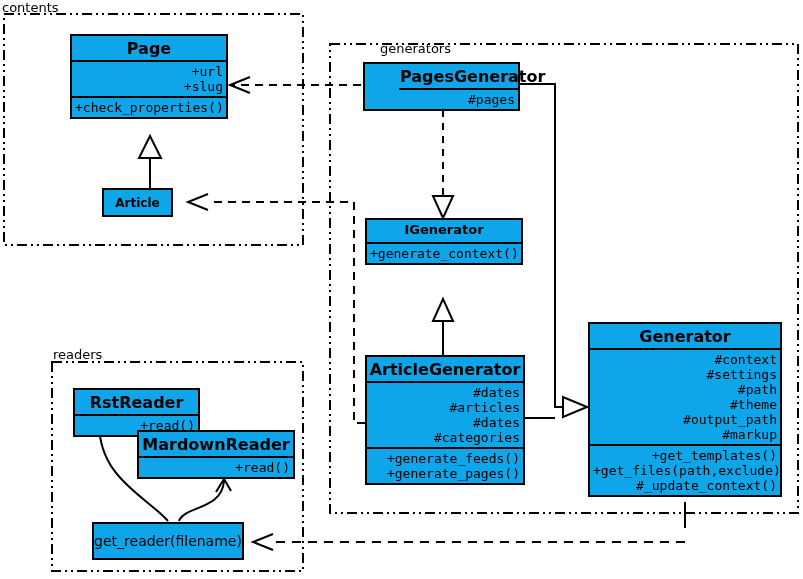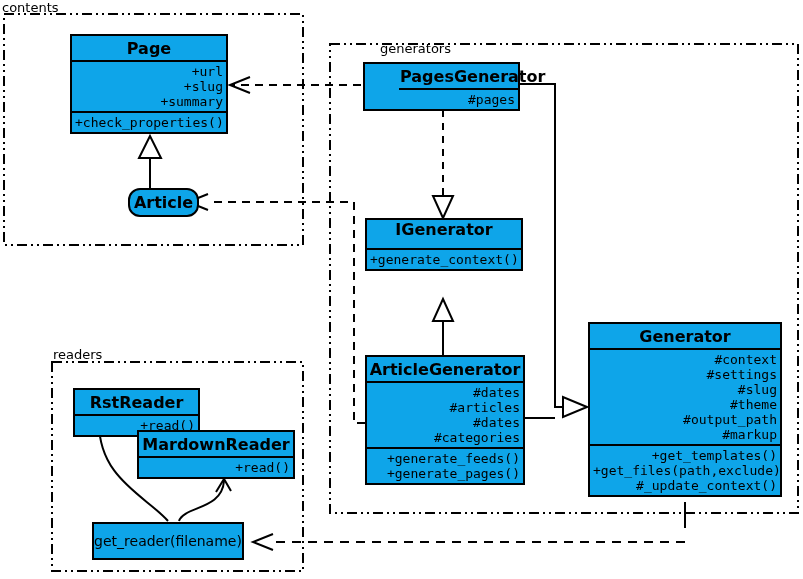--- a/index.html
+++ b/index.html
@@ -40,45 +40,45 @@
   .uml .stereo {
     font-family: "DejaVu Sans Mono", monospace;
     font-size: 13px;
     line-height: 15px;
     text-align: center;
     padding-top: 3px;
     white-space: nowrap;
   }
   .uml .title-under-stereo {
     font-weight: bold;
-    font-size: 16px;
+    font-size: 13px;
     line-height: 19px;
     text-align: center;
-    padding-bottom: 9px;
+    padding-bottom: 3px;
     white-space: nowrap;
   }
   .cmp {
     border-top: 2px solid #000;
     padding: 2px 3px;
     text-align: right;
   }
   .mline {
     font-family: "DejaVu Sans Mono", monospace;
     font-size: 13px;
     line-height: 15px;
     white-space: pre;
   }
   .flexbox {
     display: flex;
     align-items: center;
     justify-content: center;
   }
   
   #box-page           { left: 70px;  top: 34px;  width: 158px; }
-  #box-article        { left: 128px; top: 188px; width: 71px; height: 29px; font-weight: bold; font-size: 16px; border-radius: 12px; }
+  #box-article        { left: 102px; top: 188px; width: 71px; height: 29px; font-weight: bold; font-size: 12px; }
   #box-pagesgen       { left: 363px; top: 62px;  width: 157px; padding-left: 34px; }
   #box-igen           { left: 365px; top: 218px; width: 158px; }
   #box-articlegen     { left: 365px; top: 355px; width: 160px; }
   #box-generator      { left: 588px; top: 322px; width: 194px; }
   #box-rstreader      { left: 73px;  top: 388px; width: 127px; }
   #box-mardownreader  { left: 137px; top: 430px; width: 158px; }
   #box-getreader      { left: 92px;  top: 522px; width: 152px; height: 38px; font-size: 14px; }
   
   #lbl-contents   { left: 2px;   top: 0px; }
   #lbl-generators { left: 332px; top: 41px; margin-left: 48px; }
@@ -147,21 +147,20 @@
 
   <div class="pkg-label" id="lbl-contents">contents</div>
   <div class="pkg-label" id="lbl-generators">generators</div>
   <div class="pkg-label" id="lbl-readers">readers</div>
 
   <div class="uml" id="box-page">
     <div class="title">Page</div>
     <div class="cmp">
       <div class="mline">+url</div>
       <div class="mline">+slug</div>
-      <div class="mline">+summary</div>
     </div>
     <div class="cmp">
       <div class="mline">+check_properties()</div>
     </div>
   </div>
 
   <div class="uml flexbox" id="box-article">
     <span>Article</span>
   </div>
 
@@ -191,21 +190,21 @@
       <div class="mline">+generate_feeds()</div>
       <div class="mline">+generate_pages()</div>
     </div>
   </div>
 
   <div class="uml" id="box-generator">
     <div class="title">Generator</div>
     <div class="cmp">
       <div class="mline">#context</div>
       <div class="mline">#settings</div>
-      <div class="mline">#slug</div>
+      <div class="mline">#path</div>
       <div class="mline">#theme</div>
       <div class="mline">#output_path</div>
       <div class="mline">#markup</div>
     </div>
     <div class="cmp">
       <div class="mline">+get_templates()</div>
       <div class="mline">+get_files(path,exclude)</div>
       <div class="mline">#_update_context()</div>
     </div>
   </div>

